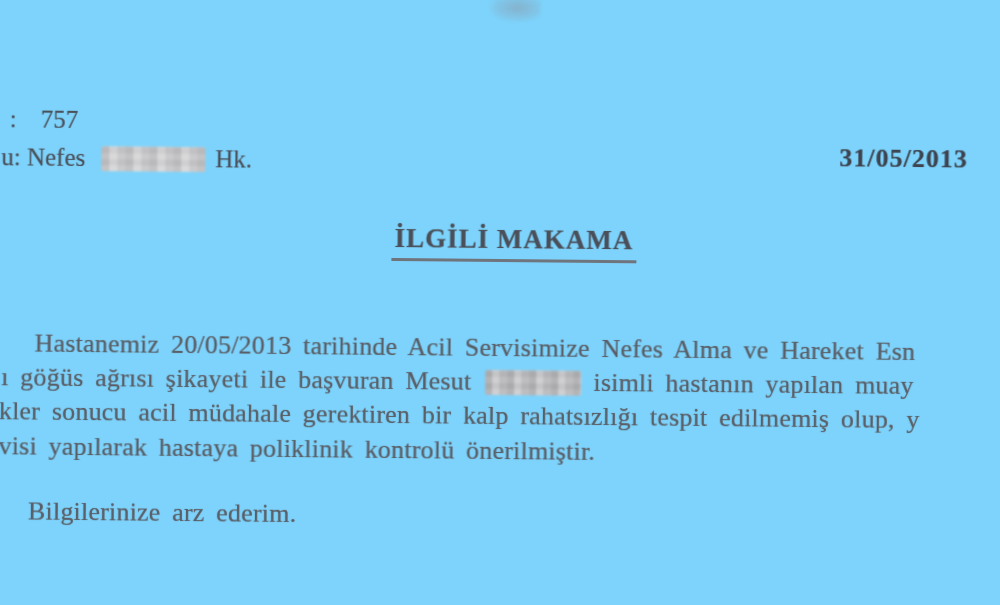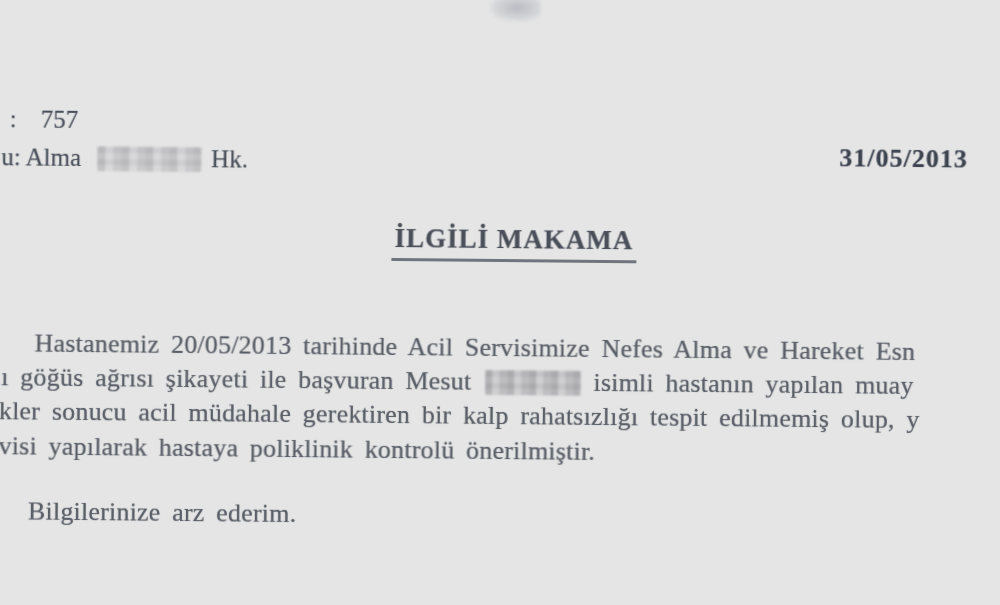--- a/index.html
+++ b/index.html
@@ -4,21 +4,21 @@
 <style>
   html, body {
     margin: 0;
     padding: 0;
     background: #ffffff;
   }
   .scan {
     position: relative;
     width: 1000px;
     height: 605px;
-    background: #e5e5e5;
+    background: #7dd3fc;
     overflow: hidden;
     font-family: "Liberation Serif", "DejaVu Serif", serif;
   }
   
   .tilt {
     position: absolute;
     inset: 0;
     transform: rotate(0.55deg);
     transform-origin: 500px 300px;
     filter: blur(0.35px);
@@ -114,21 +114,21 @@
 <div class="scan">
   <div class="tilt">
 
     <div class="smudge"></div>
 
     <div class="line ref-line">
       <span>:</span><span class="ref-value">757</span>
     </div>
 
     <div class="line subject-line">
-      <span>u: Alma</span><span class="redaction redaction-header"></span><span>Hk.</span>
+      <span>u: Nefes</span><span class="redaction redaction-header"></span><span>Hk.</span>
     </div>
 
     <div class="line date-line">31/05/2013</div>
 
     <div class="line title-line">İLGİLİ MAKAMA</div>
 
     <div class="line body-line body-l1">Hastanemiz 20/05/2013 tarihinde Acil Servisimize Nefes Alma ve Hareket Esn</div>
 
     <div class="line body-line body-l2">
       <span>ı göğüs ağrısı şikayeti ile başvuran Mesut</span><span class="redaction redaction-body"></span><span>isimli hastanın yapılan muay</span>

